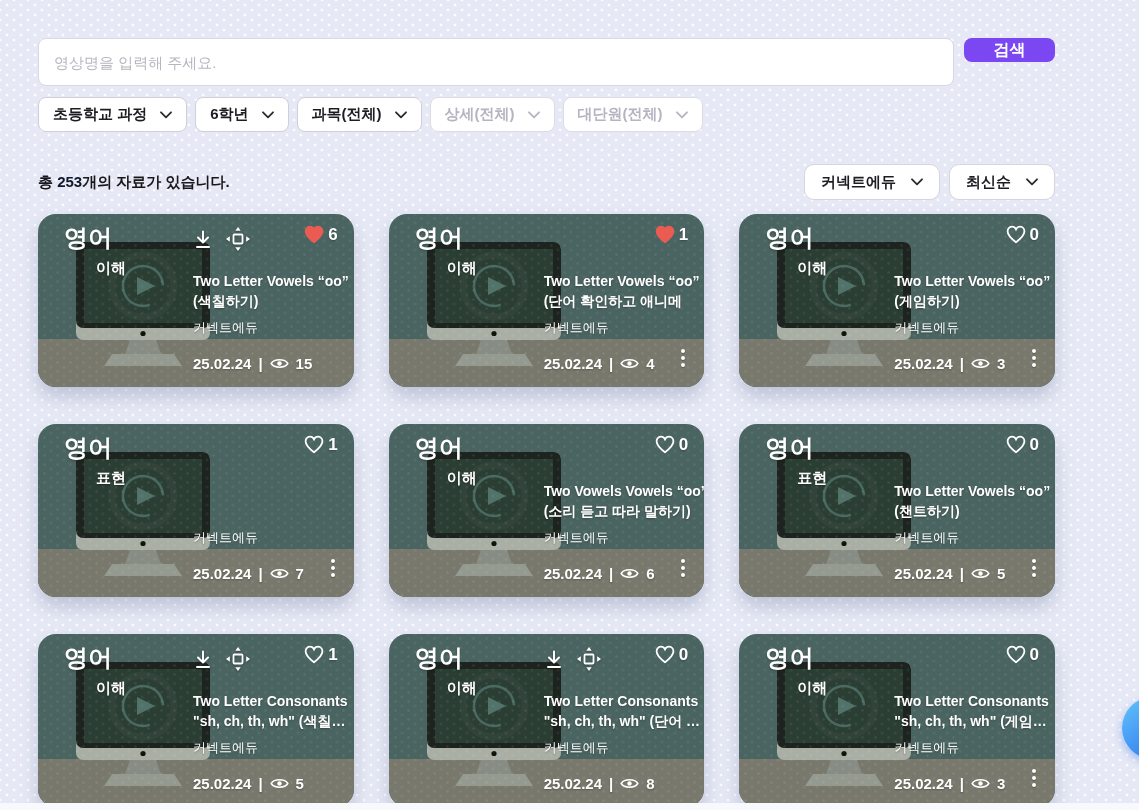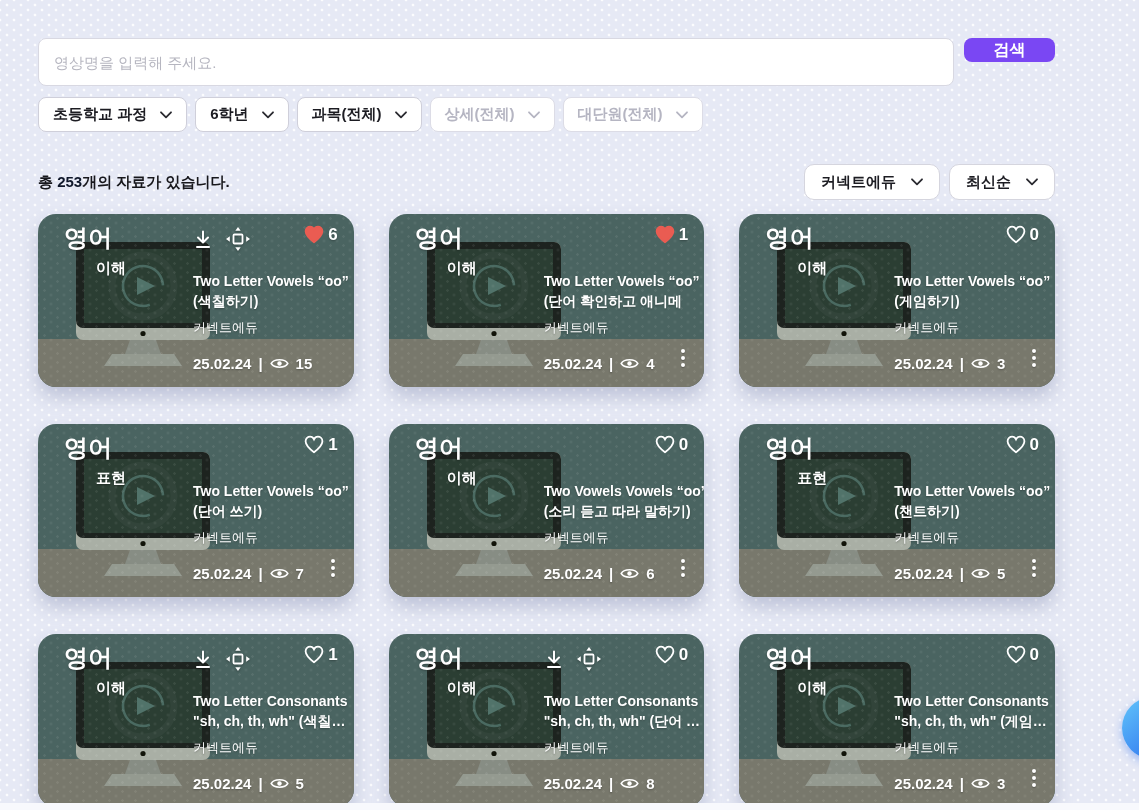--- a/index.html
+++ b/index.html
@@ -306,21 +306,20 @@
     <div class="card-dots"></div>
     <h3 class="subject txt">영어</h3>
     <div class="category txt">표현</div>
 
     <div class="like">
       <svg width="22" height="21" viewBox="0 0 20 20">
         <path class="heart-path" d="M10 17.3 C4.2 13 2 9.6 2 6.9 C2 4.3 4.1 2.6 6.3 2.6 C7.9 2.6 9.3 3.6 10 5.1 C10.7 3.6 12.1 2.6 13.7 2.6 C15.9 2.6 18 4.3 18 6.9 C18 9.6 15.8 13 10 17.3 Z"></path>
       </svg>
       <span class="like-count">1</span>
     </div>
-    <div class="title txt">Two Letter Vowels “oo” (단어 쓰기)</div>
     <div class="publisher txt">커넥트에듀</div>
     <div class="meta txt">
       <span>25.02.24</span>
       <span class="sep">|</span>
       <svg class="eye" width="19" height="13" viewBox="0 0 19 13">
         <path d="M1.2 6.5 C4.2 1.6 14.8 1.6 17.8 6.5 C14.8 11.4 4.2 11.4 1.2 6.5 Z" stroke="#fff" stroke-width="1.5" fill="none"></path>
         <circle cx="9.5" cy="6.5" r="2.2" fill="#fff"></circle>
       </svg>
       <span>7</span>
     </div>

